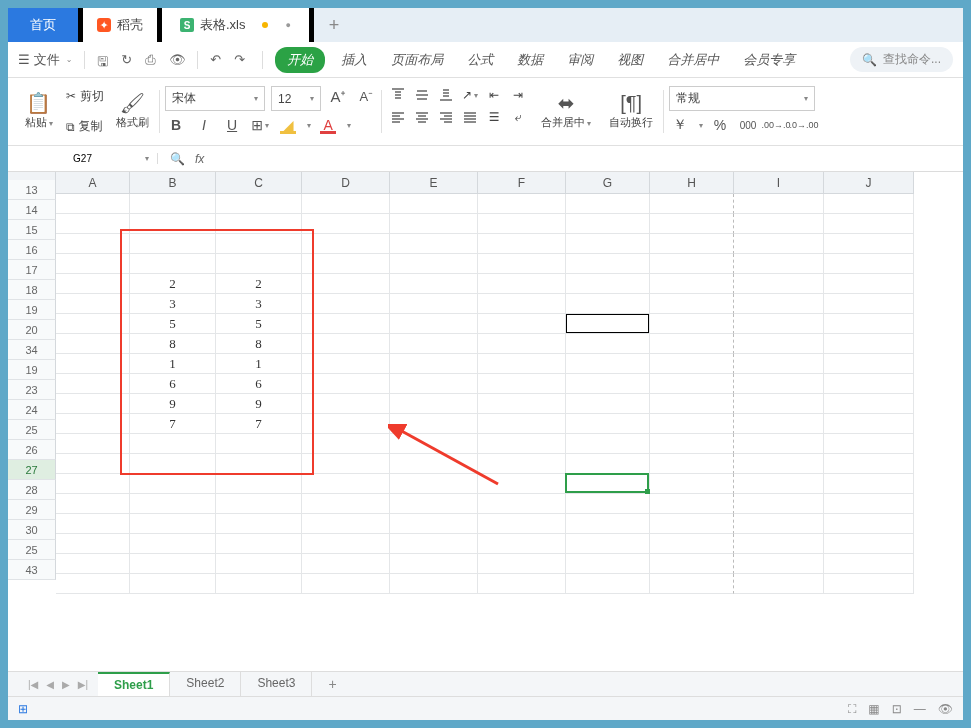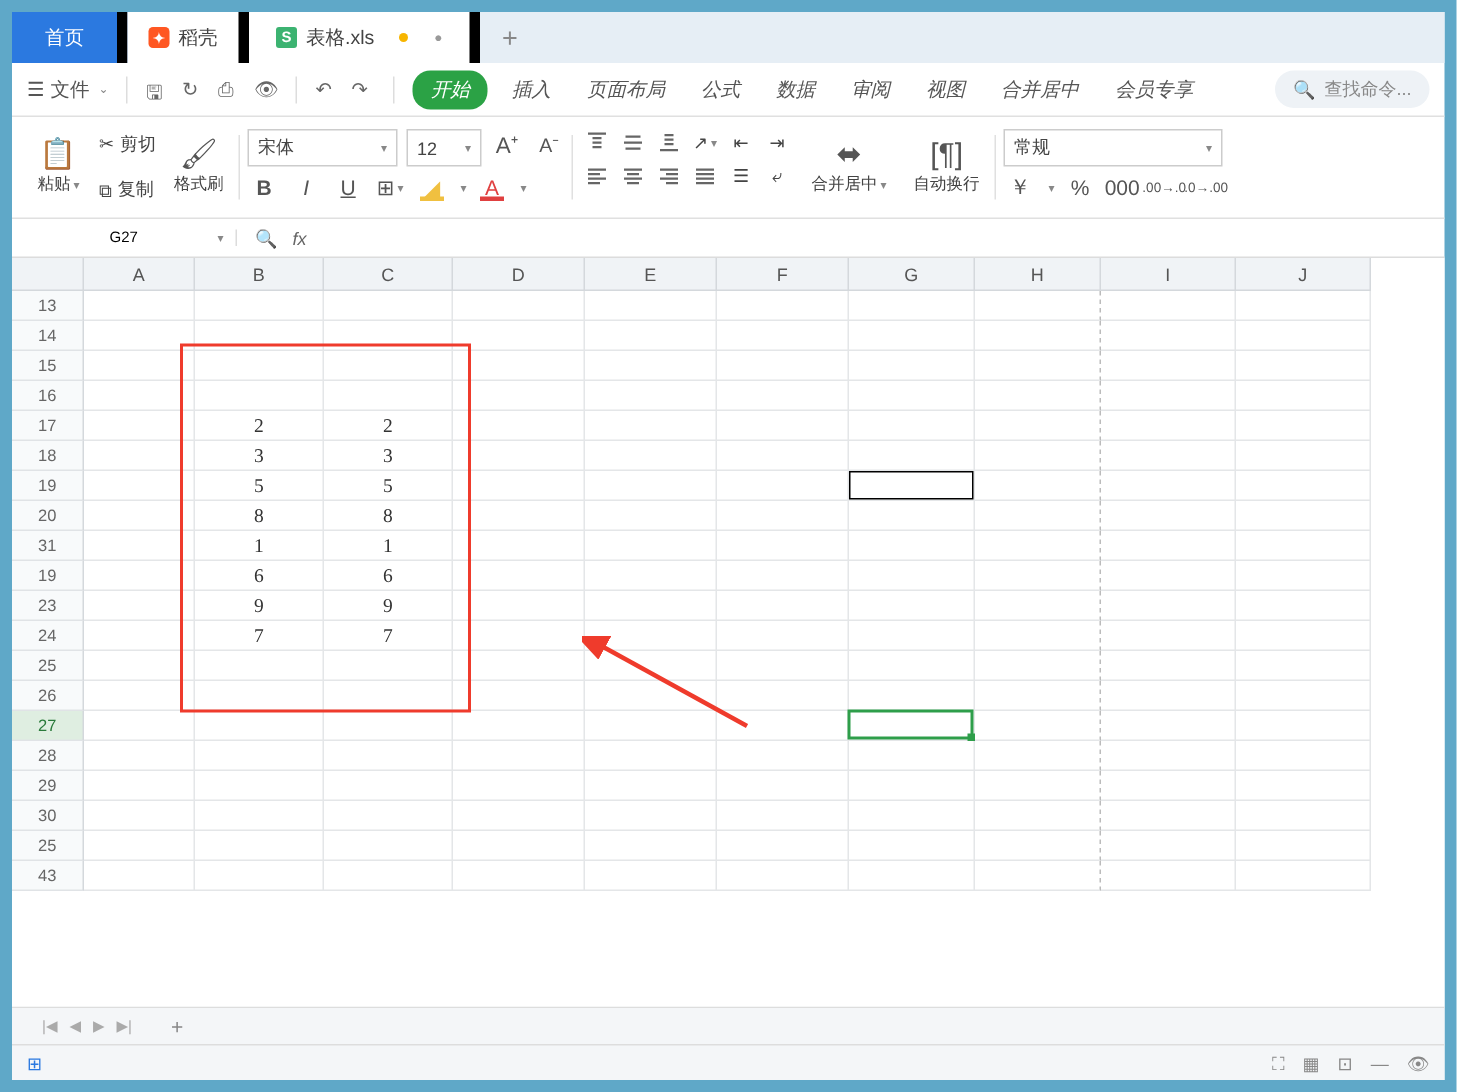--- a/index.html
+++ b/index.html
@@ -1,20 +1,20 @@
 <!DOCTYPE html>
 <html><head>
 <meta charset="utf-8">
 <style>
 * { box-sizing: border-box; margin: 0; padding: 0; font-family: "Microsoft YaHei", sans-serif; }
 body { background: #5fa8c8; width: 971px; height: 728px; overflow: hidden; position: relative; }
 .window { position: absolute; left: 8px; top: 8px; right: 8px; bottom: 8px; background: #fff; display: flex; flex-direction: column; }
 
 .title-tabs { height: 34px; display: flex; align-items: stretch; background: #e6eef5; }
-.tab { display: flex; align-items: center; padding: 0 14px; gap: 6px; border-right: 7px solid #000000; font-size: 13px; color: #444; background: #f4f7fb; cursor: pointer; position: relative; }
+.tab { display: flex; align-items: center; padding: 0 14px; gap: 6px; border-right: 5px solid #000000; font-size: 13px; color: #444; background: #f4f7fb; cursor: pointer; position: relative; }
 .tab.home { background: #2b79e0; color: #fff; padding: 0 22px; }
 .tab.docer { background: #fff; }
 .tab .close-dot { width: 6px; height: 6px; border-radius: 50%; background: #f7b500; margin-left: 10px; }
 .tab.file { background: #fff; padding: 0 18px; }
 .tab.new { background: #e6eef5; border: none; width: 40px; justify-content: center; font-size: 18px; color: #888; }
 
 .file-icon { width: 14px; height: 14px; display: inline-flex; align-items: center; justify-content: center; }
 .file-icon.docer-i { color: #fff; background: #ff5722; border-radius: 3px; font-size: 11px; }
 .file-icon.xls-i { color: #fff; background: #3cb371; border-radius: 2px; font-size: 10px; font-weight: bold; }
 
@@ -54,21 +54,21 @@
 .namebox .dd { font-size: 8px; color: #888; position: absolute; right: 8px; }
 .fx-icons { display: flex; align-items: center; gap: 10px; padding: 0 12px; color: #888; }
 .fx-input { flex: 1; padding: 0 8px; }
 
 .sheet-area { flex: 1; position: relative; overflow: hidden; background: #fff; }
 .grid { position: absolute; left: 0; top: 0; right: 0; bottom: 0; }
 .col-headers { display: flex; position: absolute; left: 0; top: 0; height: 22px; background: #f0f3f6; }
 .corner, .ch { border-right: 1px solid #d4d8dc; border-bottom: 1px solid #d4d8dc; display: flex; align-items: center; justify-content: center; font-size: 12px; color: #555; }
 .corner { width: 48px; height: 22px; background: #f0f3f6; }
 .ch { height: 22px; }
-.row-headers { position: absolute; left: 0; top: 22px; width: 48px; }
+.row-headers { position: absolute; left: 0; top: 8px; width: 48px; }
 .rh { height: 20px; border-right: 1px solid #d4d8dc; border-bottom: 1px solid #e0e3e6; display: flex; align-items: center; justify-content: center; font-size: 11px; color: #666; background: #f8fafb; }
 .rh.active { background: #dfeee1; color: #2a7a3b; }
 .cells { position: absolute; left: 48px; top: 22px; }
 .cell-row { display: flex; height: 20px; }
 .cell { border-right: 1px solid #e4e6e8; border-bottom: 1px solid #e4e6e8; display: flex; align-items: center; justify-content: center; font-size: 13px; font-family: "SimSun", serif; color: #333; }
 .pagebreak { border-right: 1px dashed #bbb !important; }
 .sel-border { position: absolute; border: 1px solid #000; pointer-events: none; background: rgba(255,255,255,0); }
 .active-cell { position: absolute; border: 2px solid #2e9e4a; pointer-events: none; }
 .active-cell::after { content: ''; position: absolute; right: -3px; bottom: -3px; width: 5px; height: 5px; background: #2e9e4a; }
 
@@ -247,21 +247,21 @@
     <div class="rgroup">
       <div class="numfmt">
         <div class="selbox" style="min-width:90px">
             <span>常规</span>
             <span class="caret">▾</span>
           </div>
         <div class="fmtrow">
           <span class="fmtbtn">￥</span>
             <span class="caret">▾</span>
           <span class="fmtbtn">%</span>
-          <span class="fmtbtn" style="font-size:14px">000</span>
+          <span class="fmtbtn" style="font-size:10px">000</span>
           <span class="fmtbtn" style="font-size:9px">.00→.0</span>
           <span class="fmtbtn" style="font-size:9px">.0→.00</span>
         </div>
       </div>
     </div>
   </div>
 
   <div class="fxbar">
     <div class="namebox">
       <input value="G27" style="">
@@ -291,21 +291,21 @@
         </div>
         <div class="row-headers">
           <div class="rh">13</div>
           <div class="rh">14</div>
           <div class="rh">15</div>
           <div class="rh">16</div>
           <div class="rh">17</div>
           <div class="rh">18</div>
           <div class="rh">19</div>
           <div class="rh">20</div>
-          <div class="rh">31</div>
+          <div class="rh">34</div>
           <div class="rh">19</div>
           <div class="rh">23</div>
           <div class="rh">24</div>
           <div class="rh">25</div>
           <div class="rh">26</div>
           <div class="rh active">27</div>
           <div class="rh">28</div>
           <div class="rh">29</div>
           <div class="rh">30</div>
           <div class="rh">25</div>
@@ -567,20 +567,25 @@
       </div>
   </div>
 
   <div class="sheet-tabs">
     <div class="nav-arrows">
       <span>|◀</span>
       <span>◀</span>
       <span>▶</span>
       <span>▶|</span>
     </div>
+    <div id="stabs" style="display:flex">
+        <div class="stab active">Sheet1</div>
+        <div class="stab">Sheet2</div>
+        <div class="stab">Sheet3</div>
+      </div>
     <div class="stab add">+</div>
   </div>
 
   <div class="status-bar">
     <span style="color:#2b79e0">⊞</span>
     <div class="right-icons">
       <span>⛶</span>
       <span>▦</span>
       <span>⊡</span>
       <span>—</span>

